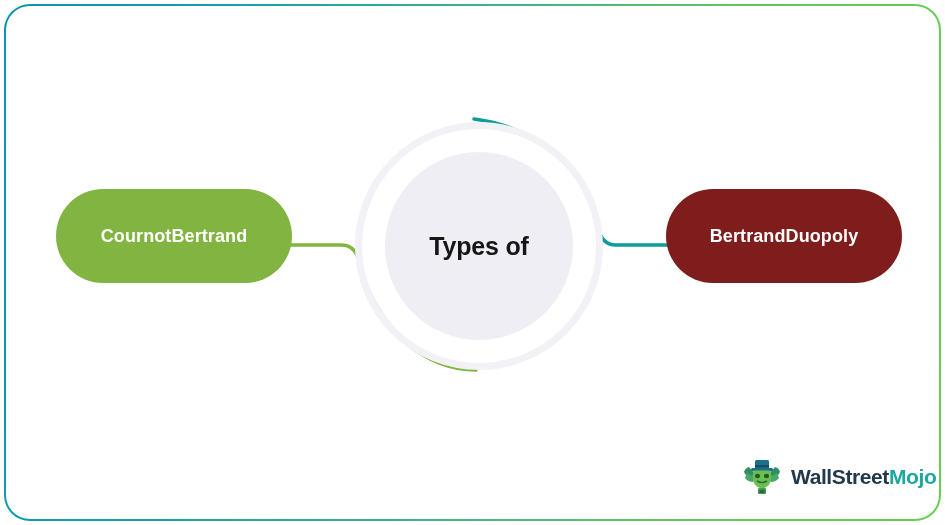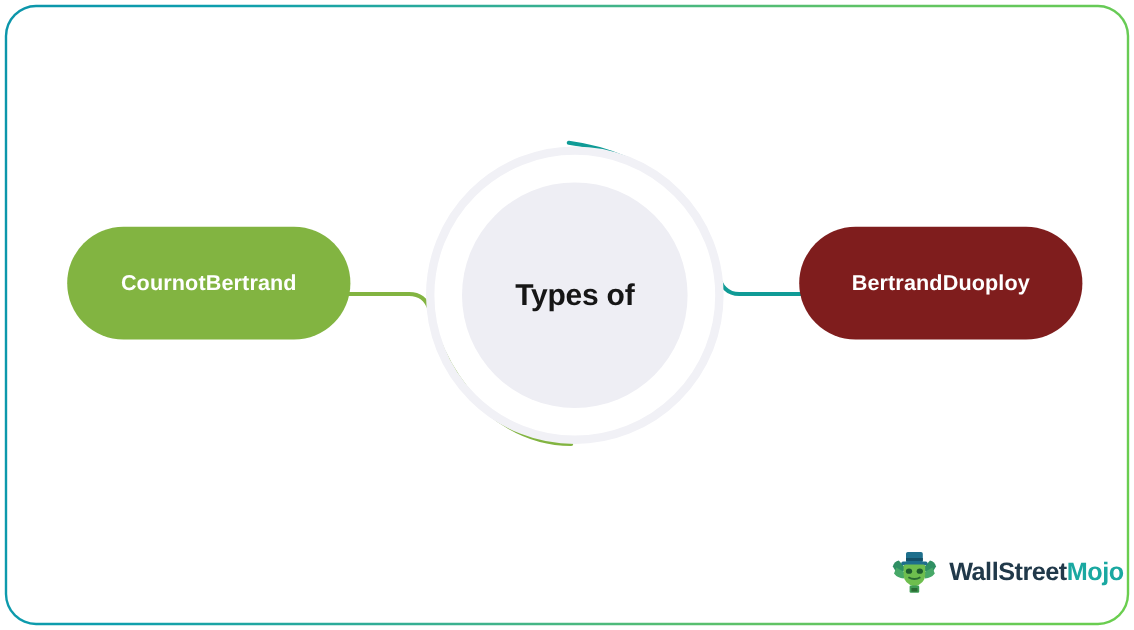--- a/index.html
+++ b/index.html
@@ -156,21 +156,21 @@
       </div>
     </div>
 
     <div class="pill pill-left">
       <span>Cournot</span>
       <span>Bertrand</span>
     </div>
 
     <div class="pill pill-right">
       <span>Bertrand</span>
-      <span>Duoploy</span>
+      <span>Duopoly</span>
     </div>
 
     <div class="brand">
       <svg width="40" height="38" viewBox="0 0 40 38">
 
         <path d="M2 14 Q3 10 7 9 L13 16 Q9 20 5 19 Z" fill="#2f8f63"></path>
         <path d="M38 14 Q37 10 33 9 L27 16 Q31 20 35 19 Z" fill="#2f8f63"></path>
         <path d="M3 20 Q6 24 11 24 L14 19 Q9 18 5 15 Z" fill="#47a868"></path>
         <path d="M37 20 Q34 24 29 24 L26 19 Q31 18 35 15 Z" fill="#47a868"></path>
 

